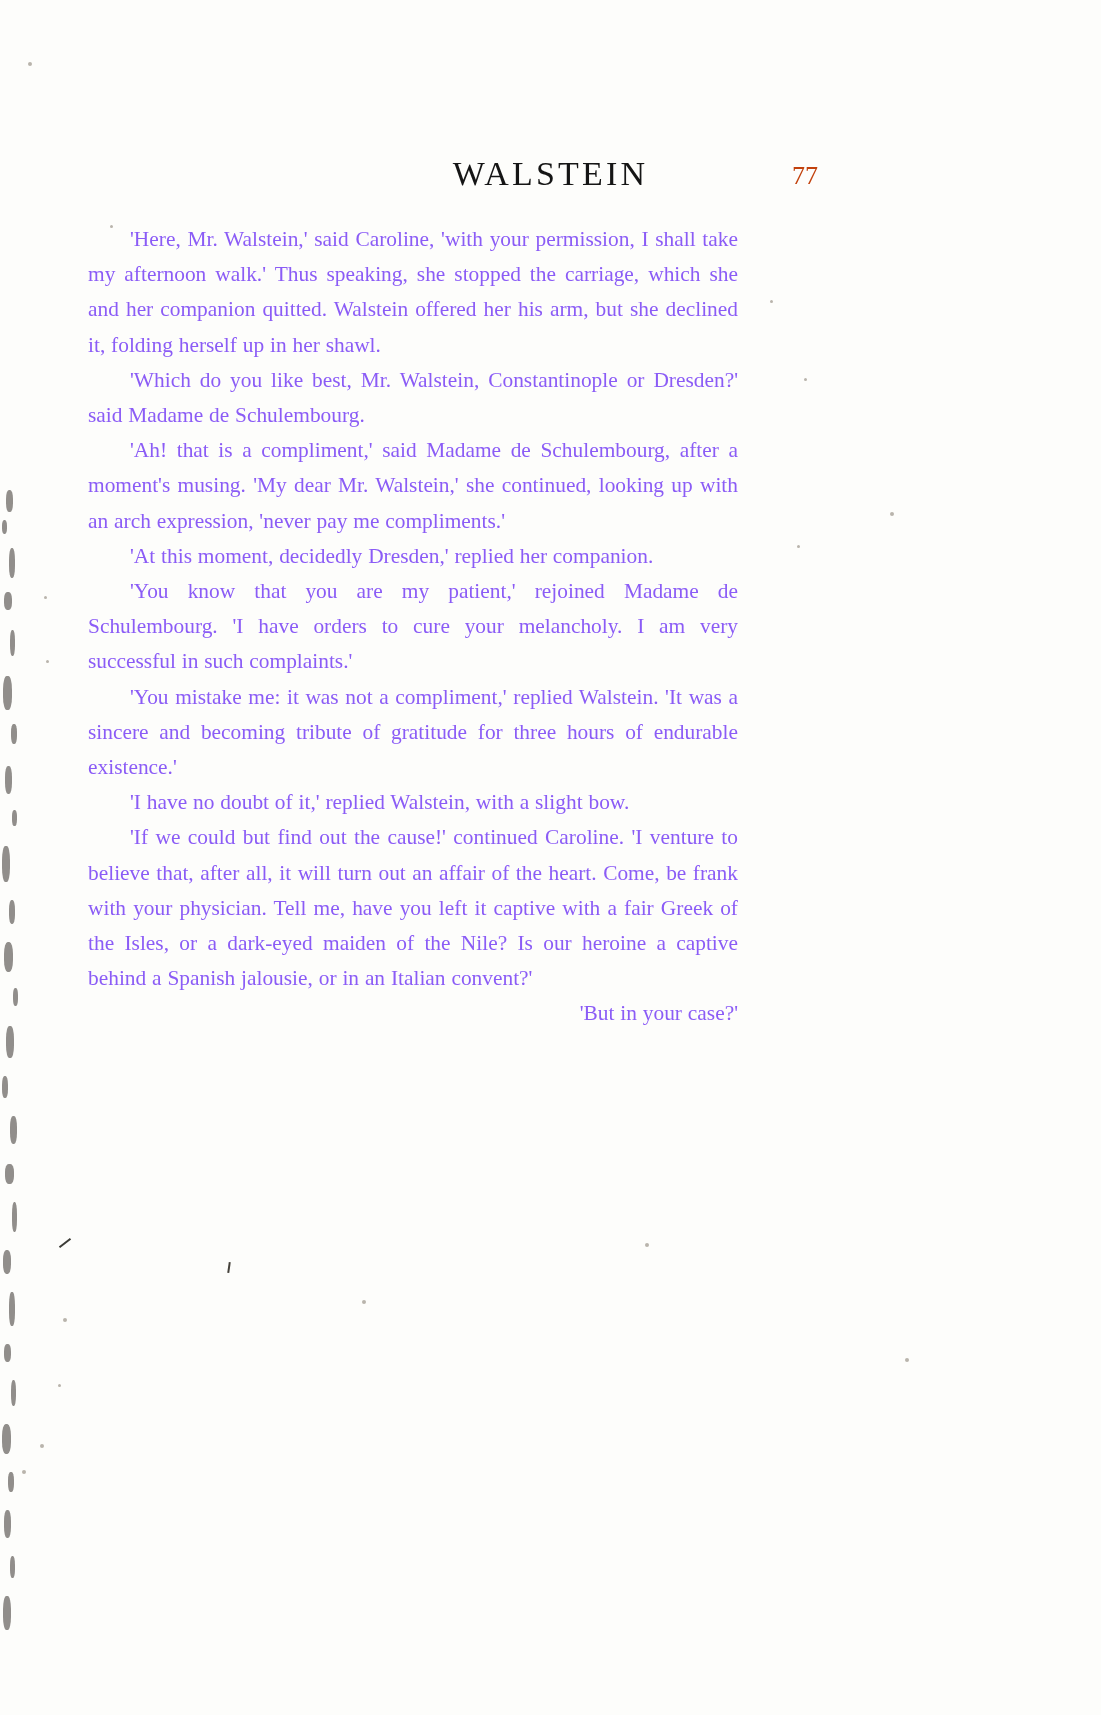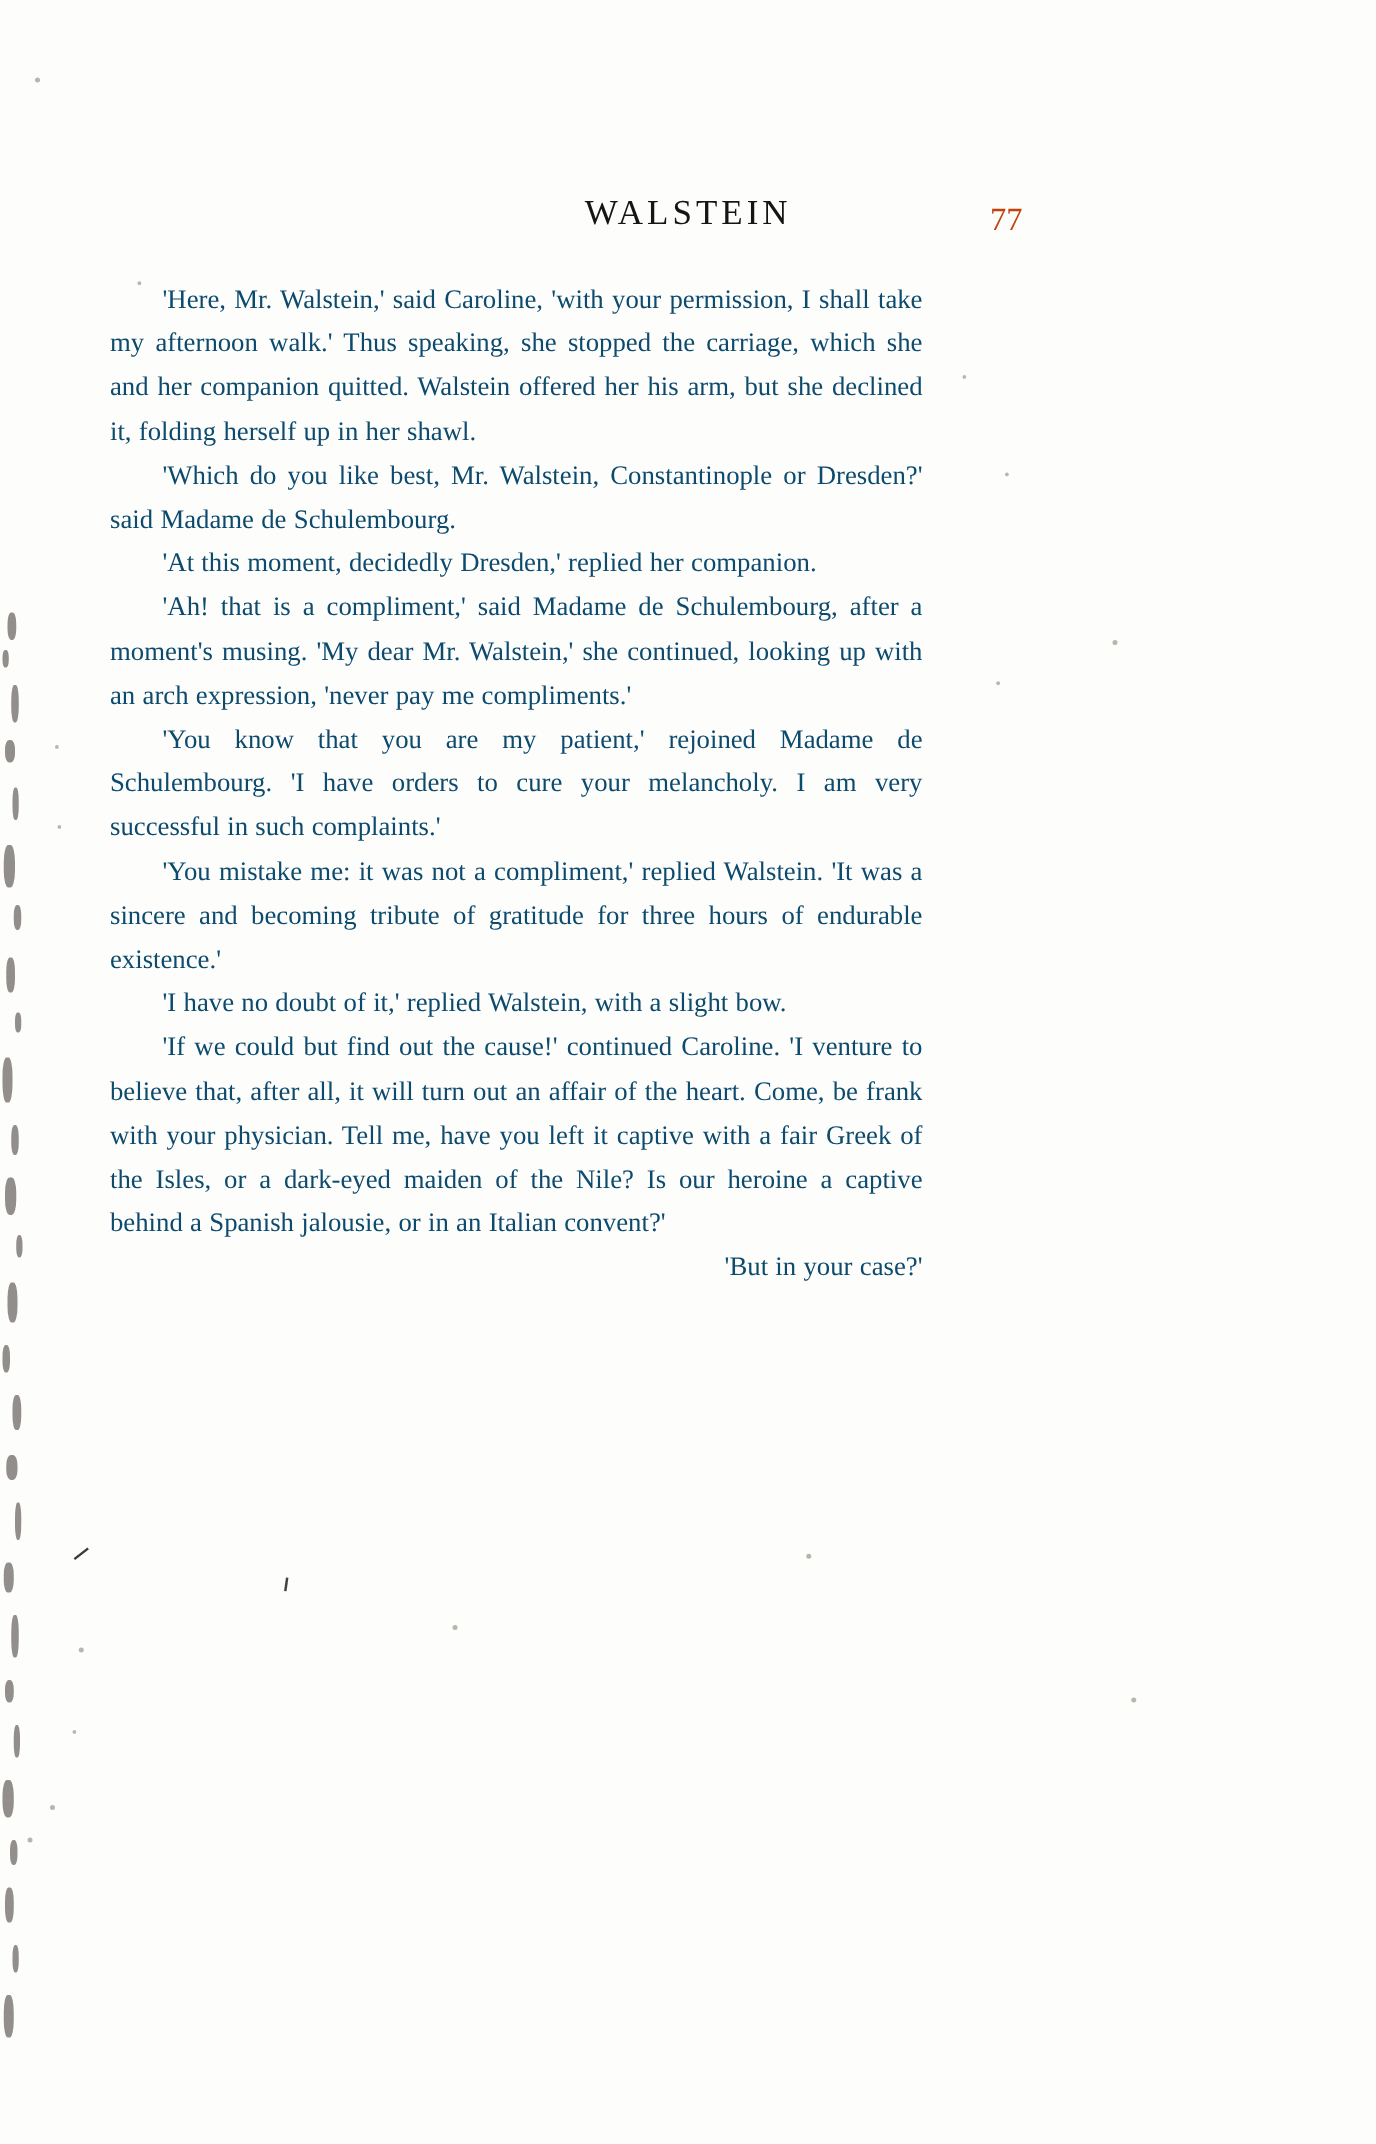--- a/index.html
+++ b/index.html
@@ -53,21 +53,21 @@
     right: 0;
     top: 155px;
     height: 44px;
   }
   .running-title {
     position: absolute;
     left: 0;
     right: 0;
     text-align: center;
     font-family: "Liberation Serif", serif;
-    font-size: 28px;
+    font-size: 34px;
     letter-spacing: 3.2px;
     color: #151515;
     top: 0;
   }
   .folio {
     position: absolute;
     right: 283px;
     top: 6px;
     font-family: "Liberation Serif", serif;
     font-size: 26px;
@@ -76,21 +76,21 @@
 
   
   .textblock {
     position: absolute;
     left: 88px;
     top: 222px;
     width: 650px;
     font-family: "Liberation Serif", serif;
     font-size: 21.4px;
     line-height: 35.2px;
-    color: #0c4a6e;
+    color: #8b5cf6;
     text-align: justify;
     text-justify: inter-word;
   }
   .para {
     margin: 0;
     text-indent: 42px;
     word-spacing: 0.5px;
   }
   .para.last {
     text-align: right;
@@ -168,22 +168,22 @@
   <div class="dust" style="left:22px; top:1470px;width:4px; height:4px;"></div>
 
   <div class="header">
     <div class="running-title">WALSTEIN</div>
     <div class="folio">77</div>
   </div>
 
   <div class="textblock">
     <p class="para">'Here, Mr. Walstein,' said Caroline, 'with your permission, I shall take my afternoon walk.' Thus speaking, she stopped the carriage, which she and her companion quitted.  Walstein offered her his arm, but she declined it, folding herself up in her shawl.</p>
     <p class="para">'Which do you like best, Mr. Walstein, Constantinople or Dresden?' said Madame de Schulembourg.</p>
+    <p class="para">'Ah! that is a compliment,' said Madame de Schulembourg, after a moment's musing.  'My dear Mr. Walstein,' she continued, looking up with an arch expression, 'never pay me compliments.'</p>
     <p class="para">'At this moment, decidedly Dresden,' replied her companion.</p>
-    <p class="para">'Ah! that is a compliment,' said Madame de Schulembourg, after a moment's musing.  'My dear Mr. Walstein,' she continued, looking up with an arch expression, 'never pay me compliments.'</p>
     <p class="para">'You know that you are my patient,' rejoined Madame de Schulembourg.  'I have orders to cure your melancholy.  I am very successful in such complaints.'</p>
     <p class="para">'You mistake me: it was not a compliment,' replied Walstein.  'It was a sincere and becoming tribute of gratitude for three hours of endurable existence.'</p>
     <p class="para">'I have no doubt of it,' replied Walstein, with a slight bow.</p>
     <p class="para">'If we could but find out the cause!' continued Caroline.  'I venture to believe that, after all, it will turn out an affair of the heart.  Come, be frank with your physician.  Tell me, have you left it captive with a fair Greek of the Isles, or a dark-eyed maiden of the Nile?  Is our heroine a captive behind a Spanish jalousie, or in an Italian convent?'</p>
     <p class="para last">'But in your case?'</p>
   </div>
 
   <div class="tick-mark"></div>
   <div class="under-tick"></div>
 

